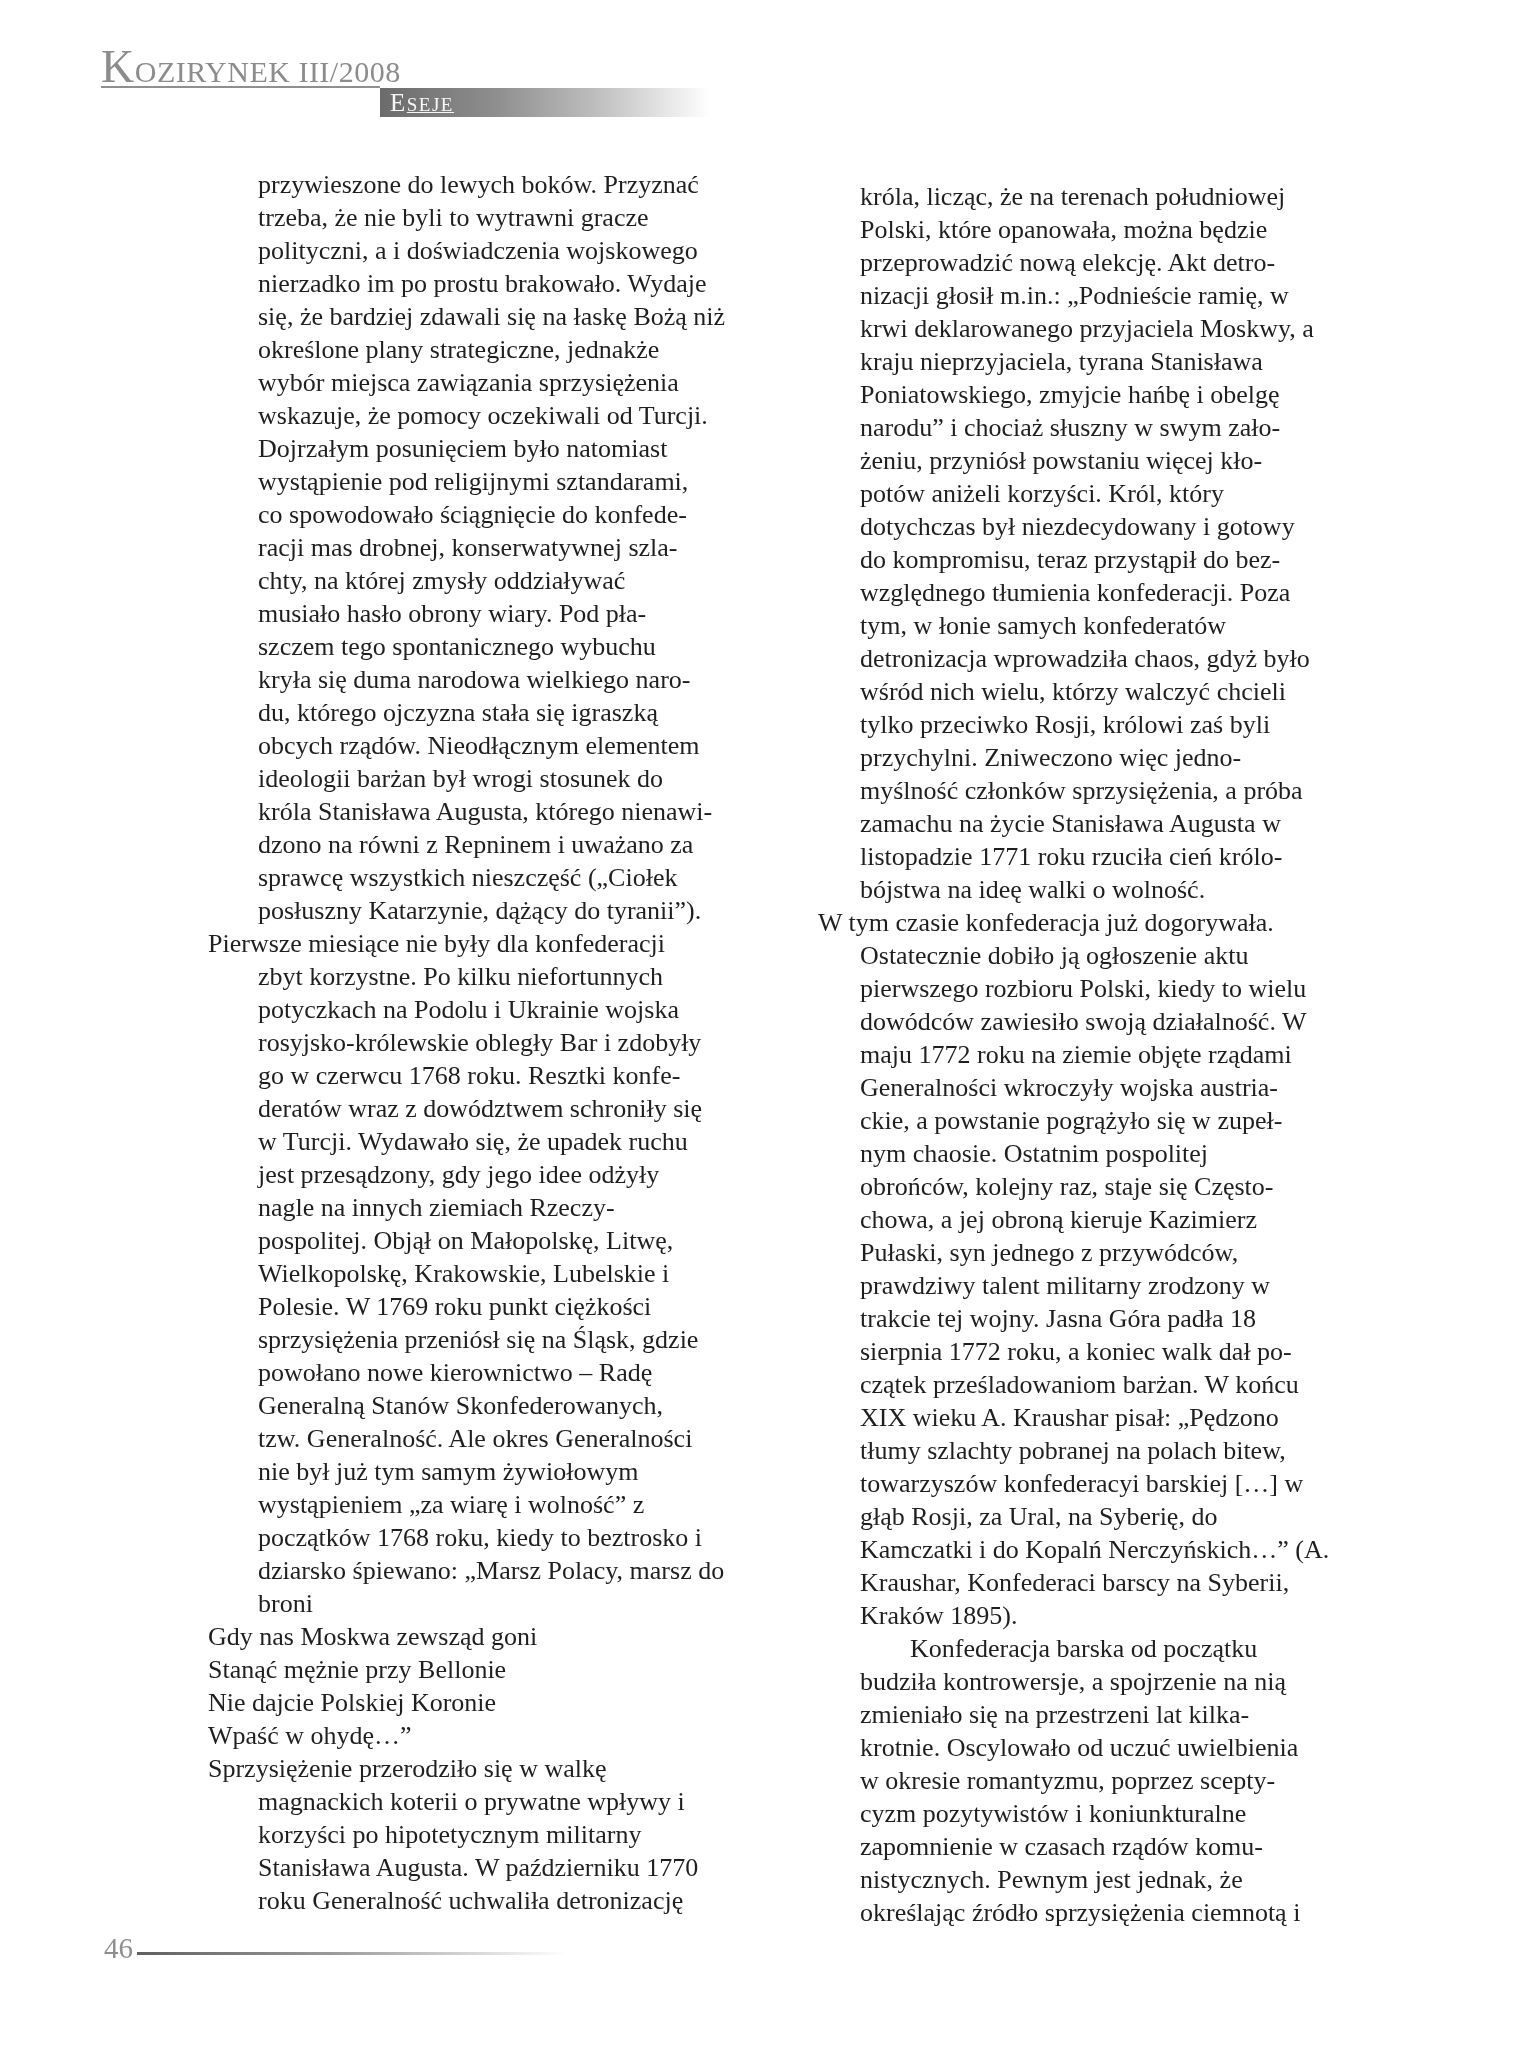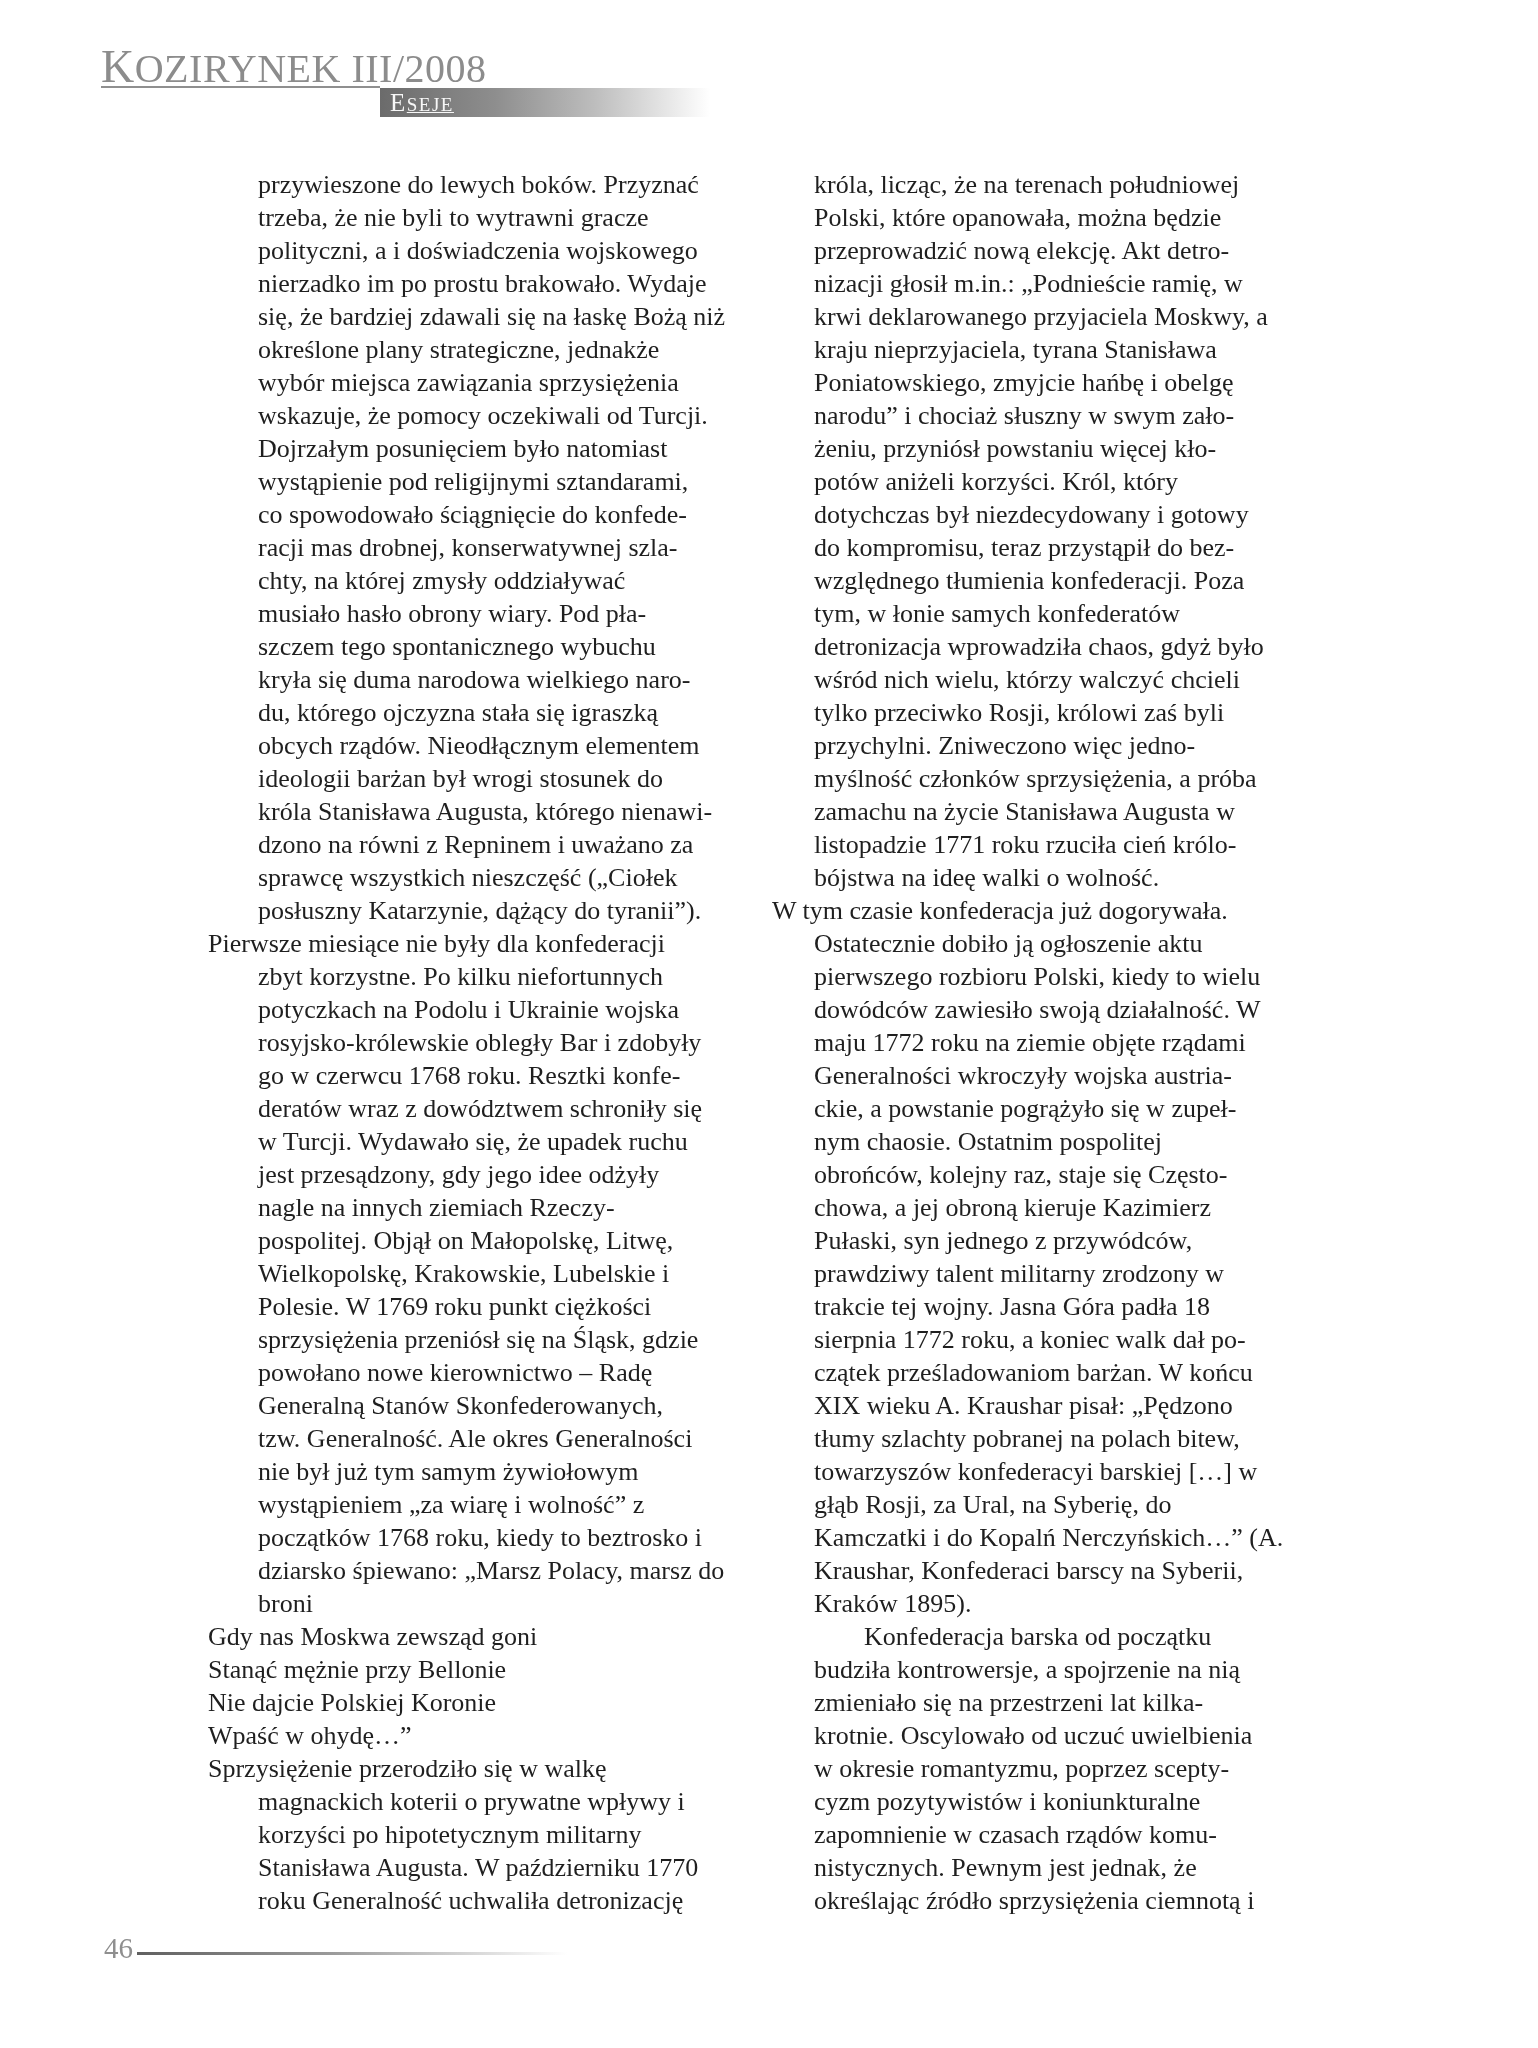--- a/index.html
+++ b/index.html
@@ -13,21 +13,21 @@
 
   
   .masthead{
     position:absolute;left:101px;top:44px;
     display:flex;align-items:baseline;
     color:#8c8c8c;
     letter-spacing:.5px;
     white-space:nowrap;
   }
   .masthead .initial{font-size:46px;line-height:46px;}
-  .masthead .rest{font-size:40px;line-height:30px;}
+  .masthead .rest{font-size:30px;line-height:30px;}
   .title-underline{
     position:absolute;left:101px;top:86px;
     width:279px;height:2px;background:#8f8f8f;
   }
   .section-bar{
     position:absolute;left:380px;top:88px;
     width:330px;height:29px;
     background:linear-gradient(to right,#6b6b6b 0%,#8e8e8e 35%,#bdbdbd 65%,rgba(255,255,255,0) 100%);
     display:flex;align-items:center;
     padding-left:10px;box-sizing:border-box;
@@ -42,21 +42,21 @@
   .section-bar .rest{font-size:19px;line-height:19px;text-decoration:underline;}
 
   
   .col{
     position:absolute;top:168px;
     font-size:26px;line-height:33px;
     color:#1f1f1f;
     white-space:nowrap;
   }
   .col-left{left:208px;width:562px;}
-  .col-right{left:772px;width:560px;}
+  .col-right{left:818px;width:560px;margin-top:12px;}
   .line{height:33px;}
   .col-left  .ind1{padding-left:50px;}
   .col-right .ind1{padding-left:42px;}
   .col-right .ind2{padding-left:92px;}
 
   
   .page-number{
     position:absolute;left:104px;top:1932px;
     font-size:29px;color:#8f8f8f;
   }

